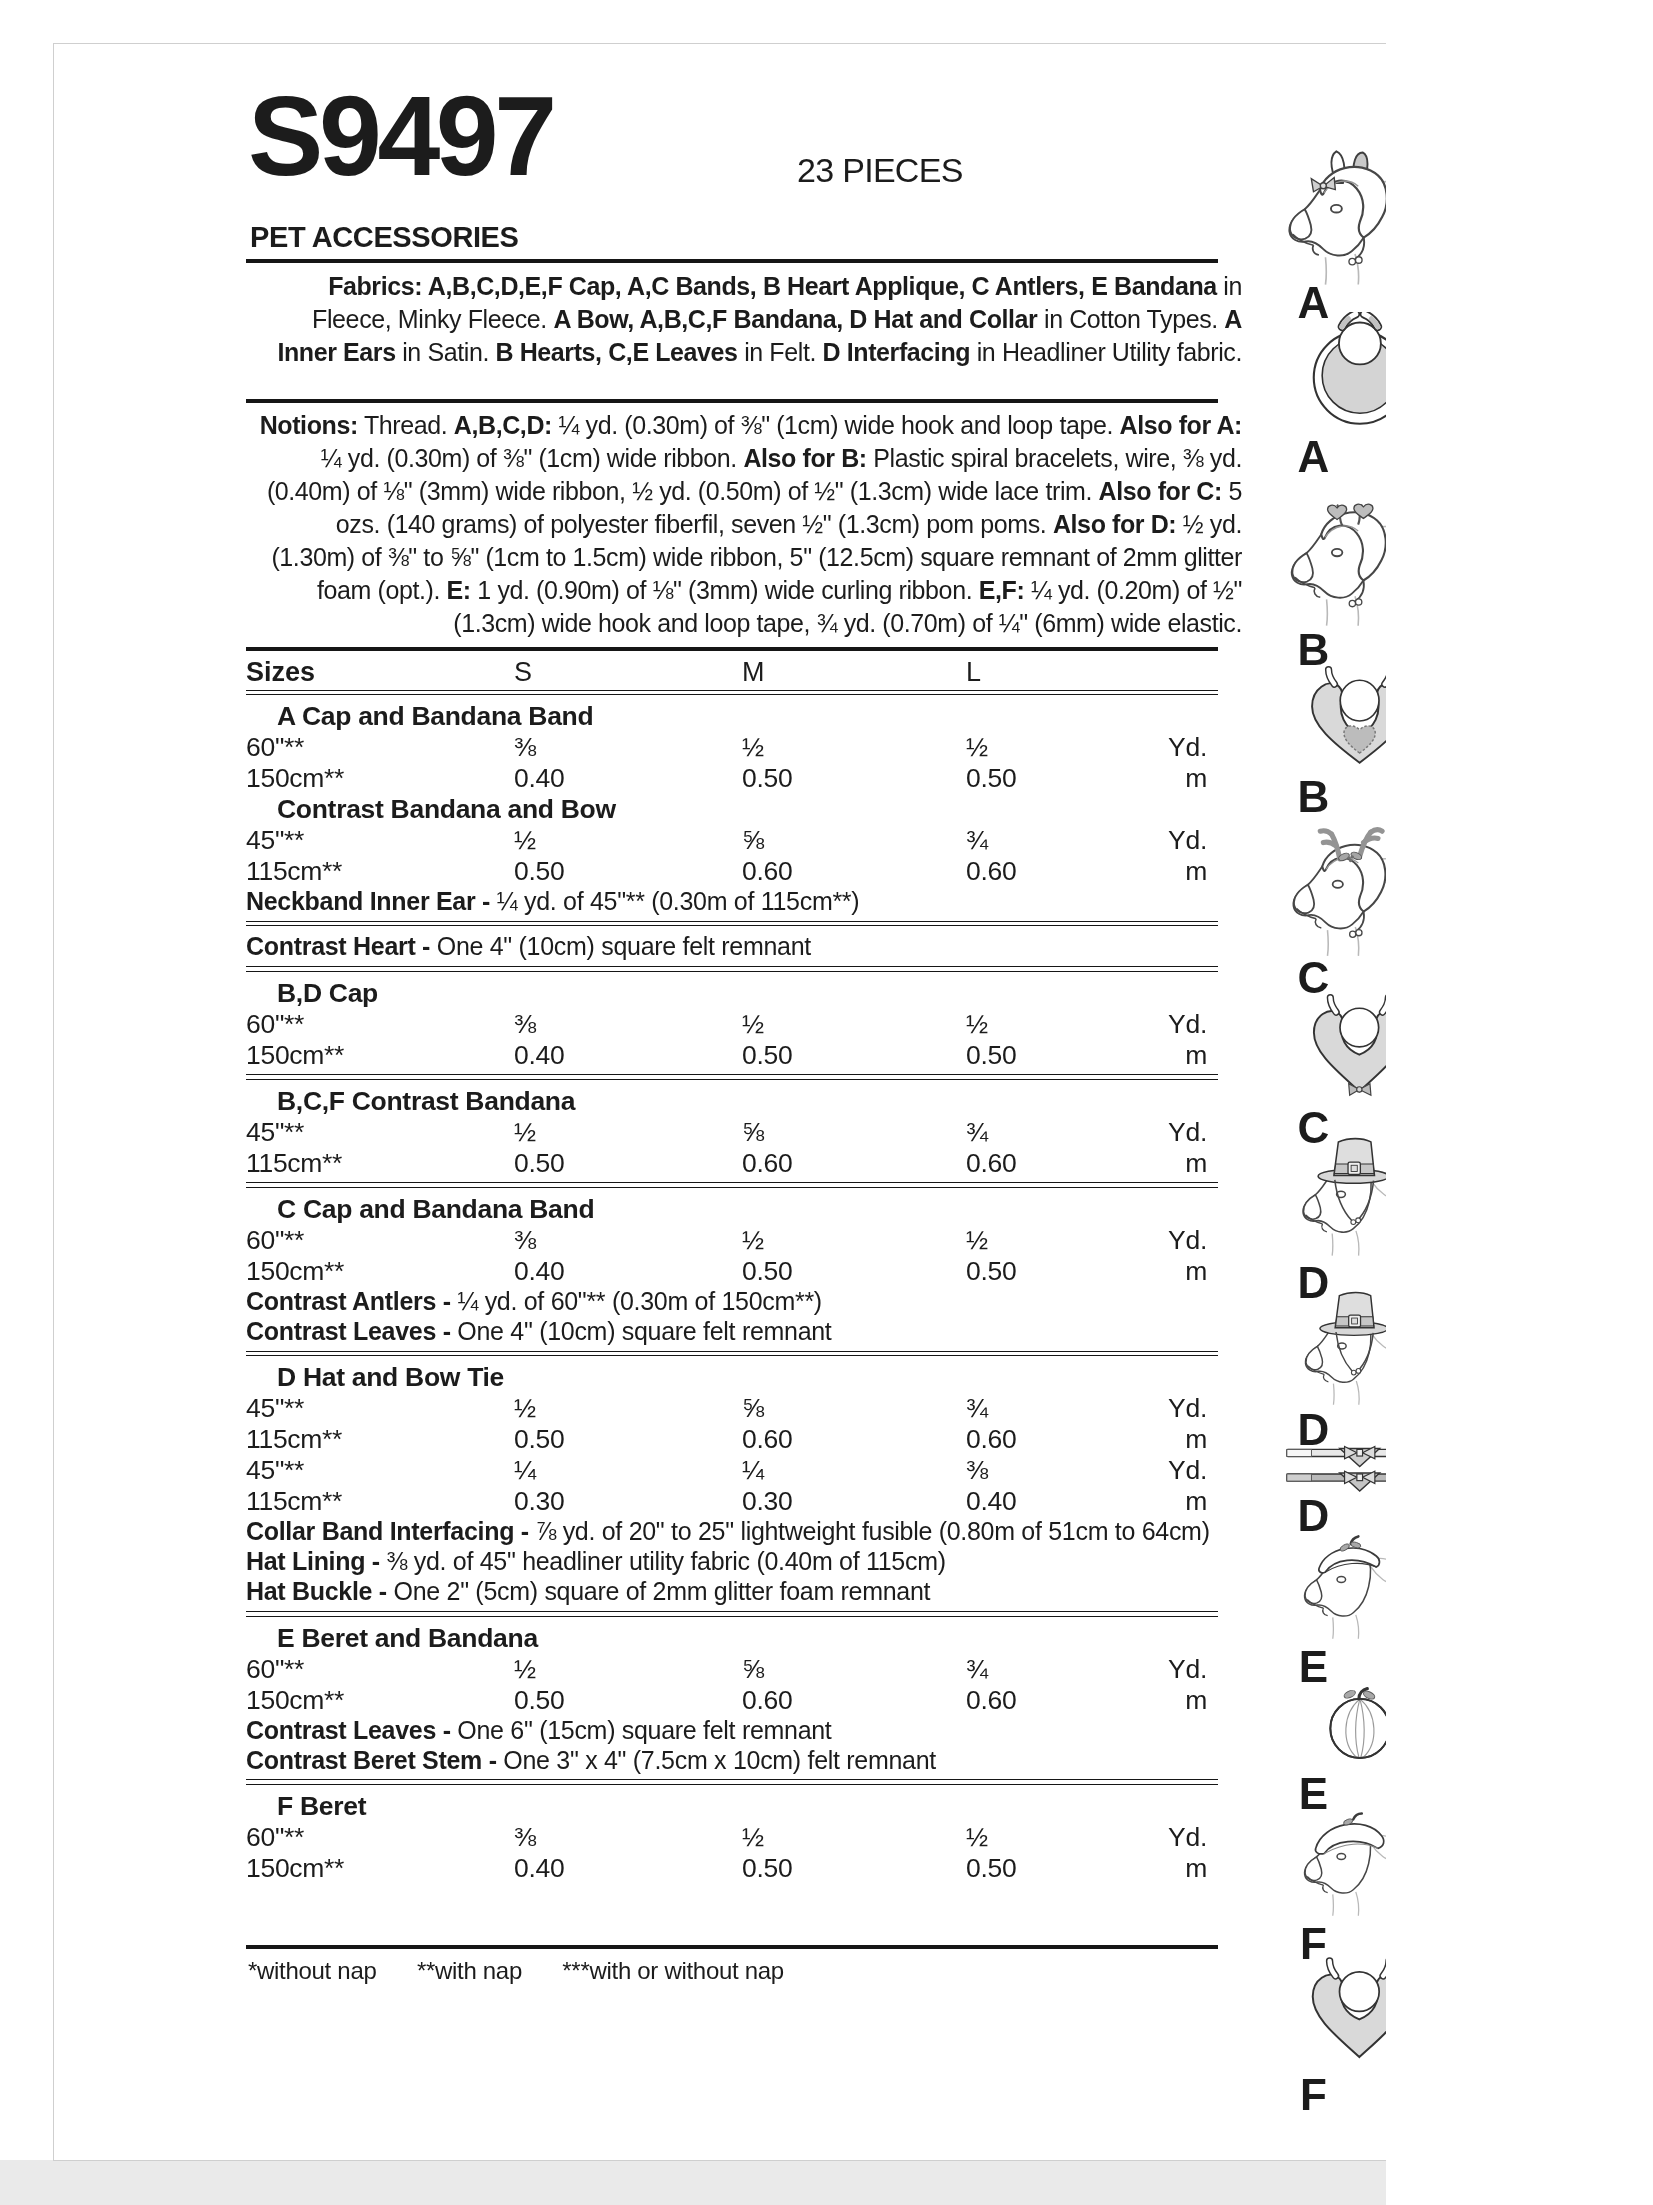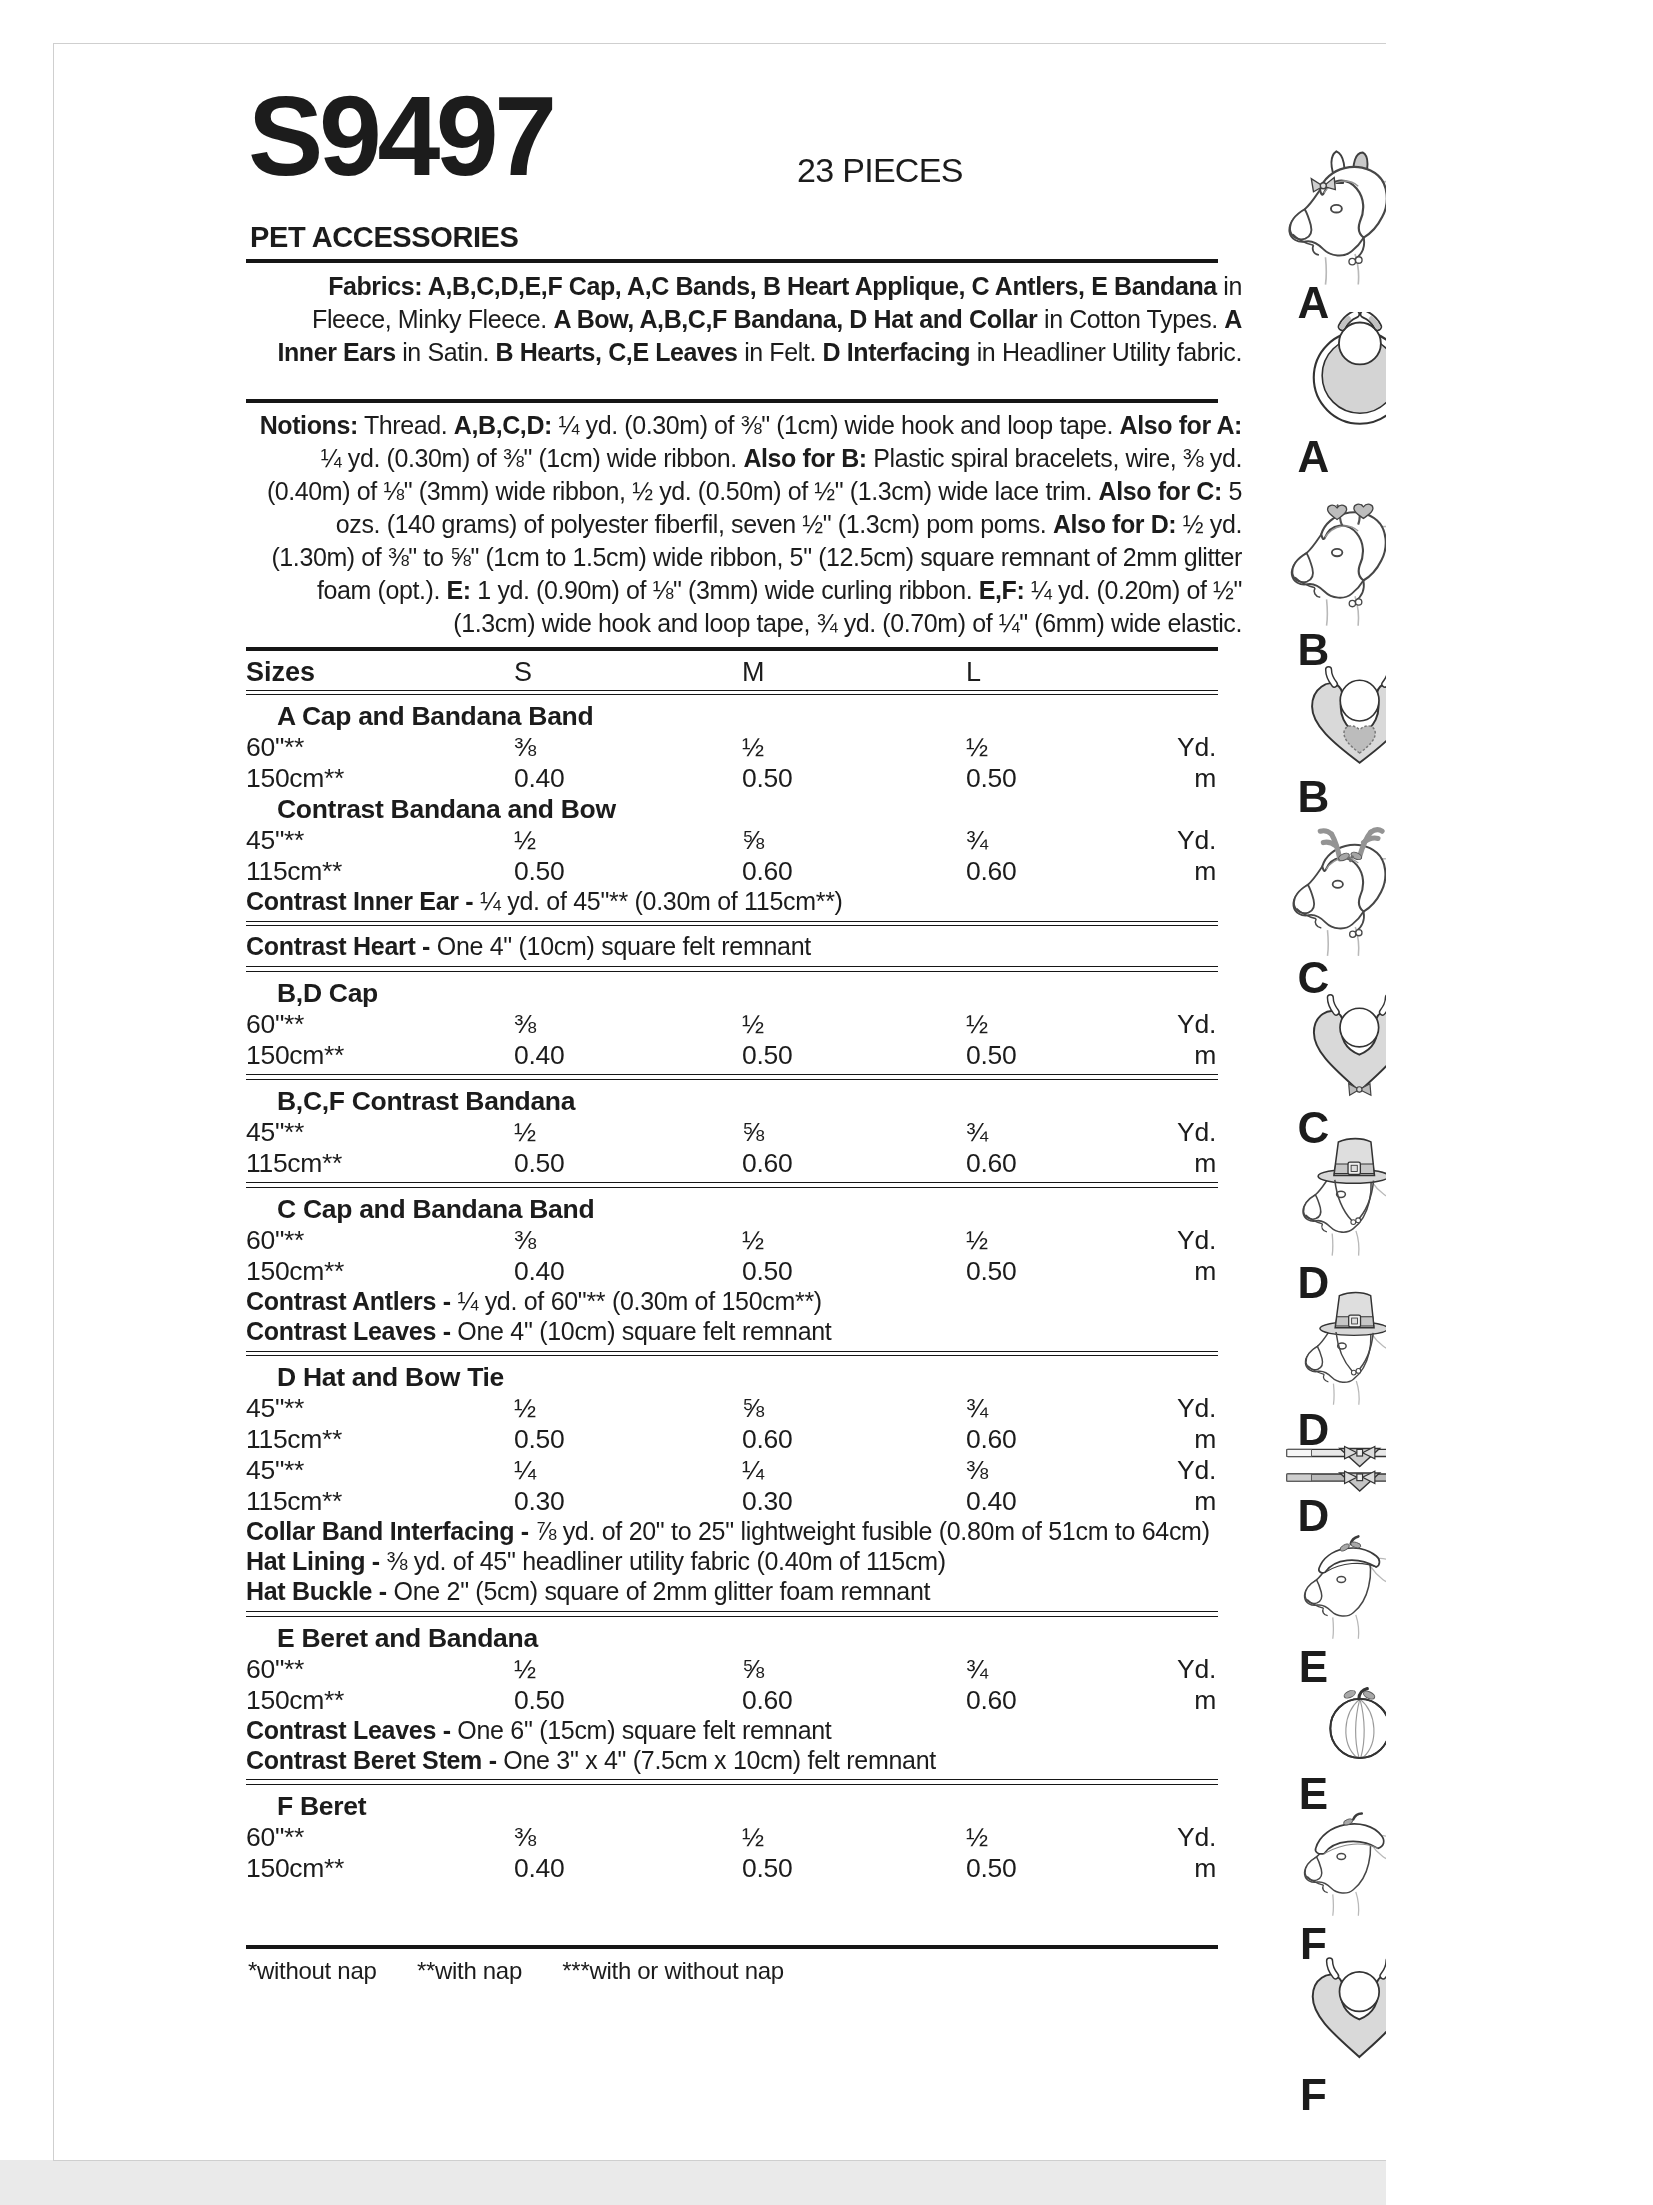--- a/index.html
+++ b/index.html
@@ -24,21 +24,21 @@
   #fabrics{top:270px;}
   #notions{top:409px;}
   .para b{letter-spacing:-0.4px;}
   
   #thead{left:246px;top:657px;width:972px;height:32px;font-size:27px;}
   #thead .cl{font-weight:bold;}
   .cl{position:absolute;left:0;}
   .cs{position:absolute;left:268px;}
   .cm{position:absolute;left:496px;}
   .cll{position:absolute;left:720px;}
-  .cu{position:absolute;right:2px;}
+  .cu{position:absolute;right:11px;}
   #tbody{left:246px;top:701px;width:972px;}
   .trow{position:relative;height:31px;font-size:26.5px;white-space:nowrap;letter-spacing:-0.3px;}
   .trow.section{font-weight:bold;margin-left:31px;}
   .trow.note{font-size:25px;height:30px;}
   .trow.note .cp{font-weight:bold;}
   .trow.rule{height:3.7px;border-top:1.8px solid #161616;border-bottom:1.8px solid #161616;margin:3.7px 0 5.9px;}
   
   #footnote{left:248px;top:1957px;font-size:24px;letter-spacing:-0.3px;}
   #footnote span{margin-right:34px;}
   
@@ -129,21 +129,21 @@
         <span class="cl">115cm**</span>
         <span class="cp"></span><span class="ct"></span>
         <span class="cs">0.50</span>
         <span class="cm">0.60</span>
         <span class="cll">0.60</span>
         <span class="cu">m</span>
       </div>
 
       <div class="trow note">
         <span class="cl"></span>
-        <span class="cp">Contrast Inner Ear - </span><span class="ct">¼ yd. of 45"** (0.30m of 115cm**)</span>
+        <span class="cp">Neckband Inner Ear - </span><span class="ct">¼ yd. of 45"** (0.30m of 115cm**)</span>
         <span class="cs"></span>
         <span class="cm"></span>
         <span class="cll"></span>
         <span class="cu"></span>
       </div>
 
       <div class="trow rule">
         
         
         

